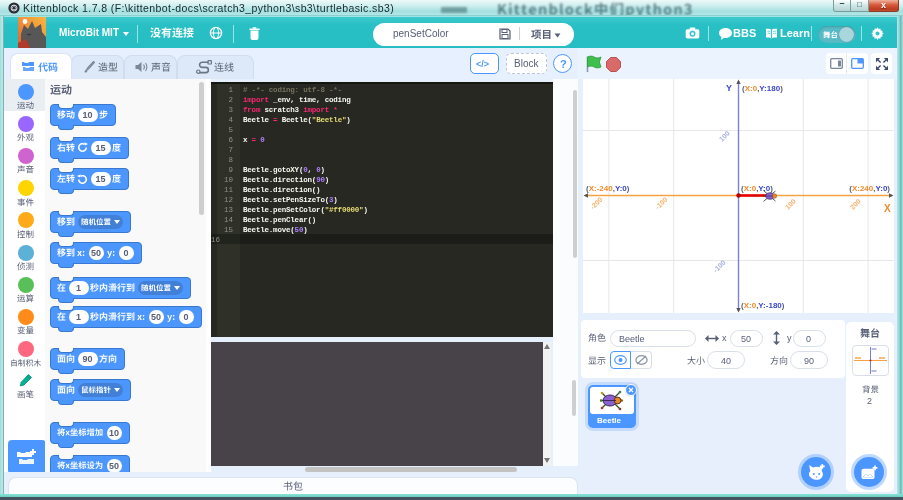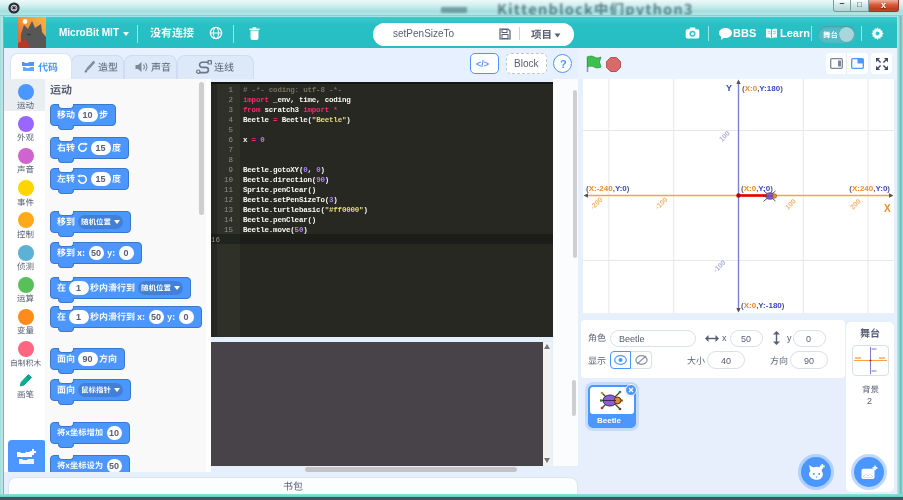--- a/index.html
+++ b/index.html
@@ -6,20 +6,21 @@
  background:linear-gradient(180deg,#bfe9e9 0%,#9edcdc 50%,#aee3e3 100%)}
 *{box-sizing:border-box}
 .ab{position:absolute}
 </style></head><body>
 <div class="ab" style="left:0;top:0;width:903px;height:16px;overflow:hidden;background:linear-gradient(180deg,#eef9f9 0%,#cdeeee 40%,#a5dfdf 75%,#b4e6e6 100%);border-bottom:1px solid #8ccfcf">
 <svg style="position:absolute;left:8px;top:2px" width="12" height="12" viewBox="0 0 12 12">
       <circle cx="6" cy="6" r="5.6" fill="#2b2b33"></circle>
       <circle cx="6" cy="6" r="3" fill="none" stroke="#cfd6dd" stroke-width="1"></circle>
       <path d="M6 3l2.6 4.5H3.4z" fill="none" stroke="#cfd6dd" stroke-width=".8"></path>
     </svg>
+<div style="position:absolute;left:23px;top:3px;color:#15272b;font-size:10.5px;font-weight:normal;font-family:'Liberation Sans', sans-serif;white-space:nowrap;line-height:1;letter-spacing:0.4px">Kittenblock 1.7.8 (F:\kittenbot-docs\scratch3_python3\sb3\turtlebasic.sb3)</div>
 <svg style="position:absolute;left:497px;top:2px;opacity:0.7;filter:blur(0.8px);" width="198" height="16" viewBox="0 0 198 16">
       <g fill="#2e555e" transform="translate(0,12.76)">
         <path transform="translate(0.00,0) scale(0.014500,-0.014500)" d="M91 0H239V208L336 333L528 0H690L424 449L650 741H487L242 419H239V741H91Z"></path>
         <path transform="translate(11.15,0) scale(0.014500,-0.014500)" d="M79 0H226V560H79ZM153 651C203 651 238 682 238 731C238 779 203 811 153 811C101 811 68 779 68 731C68 682 101 651 153 651Z"></path>
         <path transform="translate(16.76,0) scale(0.014500,-0.014500)" d="M284 -14C333 -14 372 -2 403 7L378 114C363 108 341 102 323 102C273 102 246 132 246 196V444H385V560H246V711H125L108 560L21 553V444H100V195C100 71 151 -14 284 -14Z"></path>
         <path transform="translate(24.06,0) scale(0.014500,-0.014500)" d="M284 -14C333 -14 372 -2 403 7L378 114C363 108 341 102 323 102C273 102 246 132 246 196V444H385V560H246V711H125L108 560L21 553V444H100V195C100 71 151 -14 284 -14Z"></path>
         <path transform="translate(31.36,0) scale(0.014500,-0.014500)" d="M323 -14C392 -14 463 10 518 48L468 138C427 113 388 100 343 100C259 100 199 147 187 238H532C536 252 539 279 539 306C539 462 459 574 305 574C172 574 44 461 44 280C44 95 166 -14 323 -14ZM184 337C196 418 248 460 307 460C380 460 413 412 413 337Z"></path>
         <path transform="translate(40.99,0) scale(0.014500,-0.014500)" d="M79 0H226V385C267 426 297 448 342 448C397 448 421 418 421 331V0H568V349C568 490 516 574 395 574C319 574 262 534 213 486H210L199 560H79Z"></path>
         <path transform="translate(51.48,0) scale(0.014500,-0.014500)" d="M360 -14C483 -14 598 97 598 290C598 461 515 574 377 574C322 574 266 547 221 507L226 597V798H79V0H194L206 59H211C256 12 310 -14 360 -14ZM328 107C297 107 260 118 226 149V396C264 434 298 453 336 453C413 453 447 394 447 287C447 165 394 107 328 107Z"></path>
         <path transform="translate(62.02,0) scale(0.014500,-0.014500)" d="M218 -14C252 -14 276 -8 293 -1L275 108C265 106 261 106 255 106C241 106 226 117 226 151V798H79V157C79 53 115 -14 218 -14Z"></path>
@@ -83,21 +84,21 @@
 <ellipse cx="7" cy="7" rx="2.6" ry="5.6" fill="none" stroke="#fff" stroke-width="1"></ellipse>
 <line x1="1.4" y1="7" x2="12.6" y2="7" stroke="#fff" stroke-width="1"></line>
   </svg>
 <div style="position:absolute;left:233px;top:25px;width:1px;height:18px;background:rgba(255,255,255,.55)"></div>
 <svg class="ab" style="left:249px;top:27px" width="11" height="13" viewBox="0 0 11 13">
 <path d="M1.5 3.5h8V11a2 2 0 0 1-2 2h-4a2 2 0 0 1-2-2z" fill="#fff"></path>
 <rect x="0.2" y="1.4" width="10.6" height="1.6" rx="0.8" fill="#fff"></rect>
 <rect x="3.5" y="0.2" width="4" height="1.6" rx="0.8" fill="#fff"></rect>
   </svg>
 <div style="position:absolute;left:373px;top:23px;width:201px;height:23px;background:#fff;border-radius:11.5px"></div>
-<div style="position:absolute;left:393px;top:29px;color:#575e75;font-size:10px;font-weight:normal;font-family:'Liberation Sans', sans-serif;white-space:nowrap;line-height:1;">setPenSizeTo</div>
+<div style="position:absolute;left:393px;top:29px;color:#575e75;font-size:10px;font-weight:normal;font-family:'Liberation Sans', sans-serif;white-space:nowrap;line-height:1;">penSetColor</div>
 <svg class="ab" style="left:499px;top:28px" width="12" height="12" viewBox="0 0 12 12">
 <path d="M1 1h8l2 2v8H1z" fill="none" stroke="#575e75" stroke-width="1.2"></path>
 <rect x="3" y="1.5" width="5" height="3" fill="none" stroke="#575e75" stroke-width="1"></rect>
 <rect x="3" y="6.5" width="6" height="4" fill="none" stroke="#575e75" stroke-width="1"></rect>
   </svg>
 <div style="position:absolute;left:519px;top:27px;width:1px;height:13px;background:#ccd3e0"></div>
 <svg style="position:absolute;left:531px;top:29px;" width="22" height="12" viewBox="0 0 22 12">
     <g fill="#575e75" transform="translate(0,9.24)">
       <path transform="translate(0.00,0) scale(0.010500,-0.010500)" d="M600 483V279C600 181 566 66 298 0C325 -23 360 -67 375 -92C657 -5 721 139 721 277V483ZM686 72C758 27 852 -41 896 -85L976 -4C928 39 831 103 760 144ZM19 209 48 82C146 115 270 158 388 201L374 301L271 274V628H370V742H36V628H152V243ZM411 626V154H528V521H790V157H913V626H681L722 704H963V811H383V704H582C574 678 565 651 555 626Z"></path>
       <path transform="translate(10.50,0) scale(0.010500,-0.010500)" d="M262 450H726V332H262ZM262 564V678H726V564ZM262 218H726V101H262ZM141 795V-79H262V-16H726V-79H854V795Z"></path>
@@ -557,23 +558,23 @@
     <div style="height:10px;line-height:10px;white-space:pre"><span style="color:#75715e"># -*- coding: utf-8 -*-</span></div>
     <div style="height:10px;line-height:10px;white-space:pre"><span style="color:#f92672">import</span><span style="color:#f8f8f2"> _env, time, coding</span></div>
     <div style="height:10px;line-height:10px;white-space:pre"><span style="color:#f92672">from</span><span style="color:#f8f8f2"> scratch3 </span><span style="color:#f92672">import</span><span style="color:#f92672"> *</span></div>
     <div style="height:10px;line-height:10px;white-space:pre"><span style="color:#f8f8f2">Beetle </span><span style="color:#f92672">=</span><span style="color:#f8f8f2"> Beetle(</span><span style="color:#e6db74">"Beetle"</span><span style="color:#f8f8f2">)</span></div>
     <div style="height:10px;line-height:10px;white-space:pre"></div>
     <div style="height:10px;line-height:10px;white-space:pre"><span style="color:#f8f8f2">x </span><span style="color:#f92672">=</span><span style="color:#f8f8f2"> </span><span style="color:#ae81ff">0</span></div>
     <div style="height:10px;line-height:10px;white-space:pre"></div>
     <div style="height:10px;line-height:10px;white-space:pre"></div>
     <div style="height:10px;line-height:10px;white-space:pre"><span style="color:#f8f8f2">Beetle.gotoXY(</span><span style="color:#ae81ff">0</span><span style="color:#f8f8f2">, </span><span style="color:#ae81ff">0</span><span style="color:#f8f8f2">)</span></div>
     <div style="height:10px;line-height:10px;white-space:pre"><span style="color:#f8f8f2">Beetle.direction(</span><span style="color:#ae81ff">90</span><span style="color:#f8f8f2">)</span></div>
-    <div style="height:10px;line-height:10px;white-space:pre"><span style="color:#f8f8f2">Sprite.penClear()</span></div>
+    <div style="height:10px;line-height:10px;white-space:pre"><span style="color:#f8f8f2">Beetle.direction()</span></div>
     <div style="height:10px;line-height:10px;white-space:pre"><span style="color:#f8f8f2">Beetle.setPenSizeTo(</span><span style="color:#ae81ff">3</span><span style="color:#f8f8f2">)</span></div>
-    <div style="height:10px;line-height:10px;white-space:pre"><span style="color:#f8f8f2">Beetle.turtlebasic(</span><span style="color:#e6db74">"#ff0000"</span><span style="color:#f8f8f2">)</span></div>
+    <div style="height:10px;line-height:10px;white-space:pre"><span style="color:#f8f8f2">Beetle.penSetColor(</span><span style="color:#e6db74">"#ff0000"</span><span style="color:#f8f8f2">)</span></div>
     <div style="height:10px;line-height:10px;white-space:pre"><span style="color:#f8f8f2">Beetle.penClear()</span></div>
     <div style="height:10px;line-height:10px;white-space:pre"><span style="color:#f8f8f2">Beetle.move(</span><span style="color:#ae81ff">50</span><span style="color:#f8f8f2">)</span></div>
     <div style="height:10px;line-height:10px;white-space:pre"></div>
   </div>
 <div style="position:absolute;left:211px;top:342px;width:340px;height:124px;background:#484349"></div>
 <div style="position:absolute;left:543px;top:342px;width:8px;height:124px;background:#f2f2f2"></div>
 <svg class="ab" style="left:544px;top:344px" width="6" height="5">
     <path d="M3 0l3 5H0z" fill="#777"></path>
   </svg>
 <svg class="ab" style="left:544px;top:458px" width="6" height="5">

